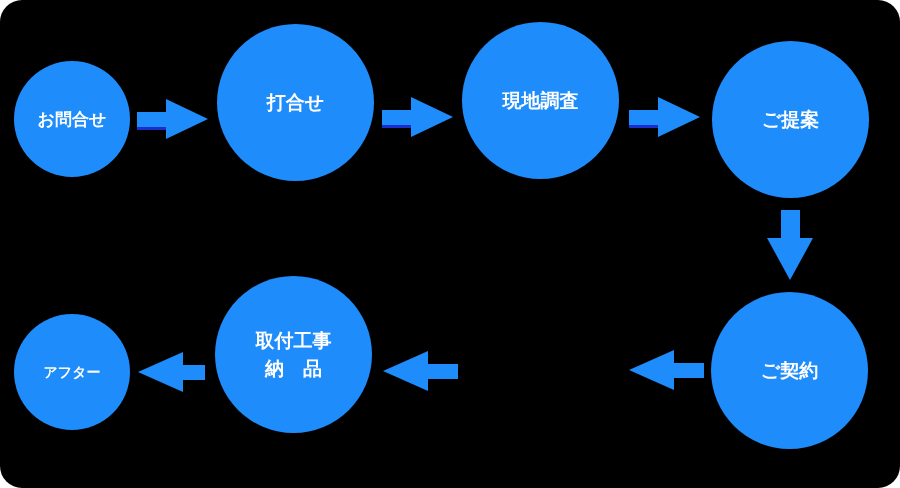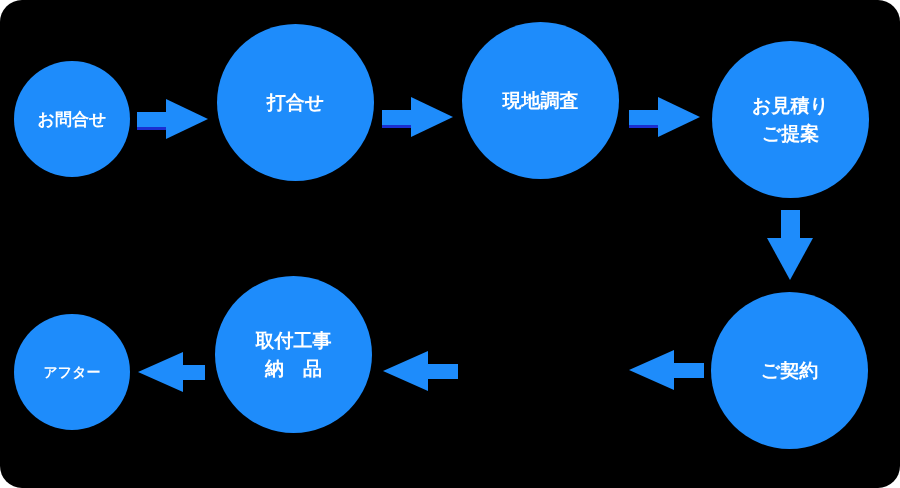--- a/index.html
+++ b/index.html
@@ -119,21 +119,20 @@
   <div class="circle large" style="left:462px; top:22px;">
     <span class="line">現地調査</span>
   </div>
 
   <div class="arrow right" style="left:629px; top:97px;">
     <div class="stem"></div>
     <div class="head-right"></div>
   </div>
 
   <div class="circle large" style="left:712px; top:41px;">
-    <span class="line">お見積り</span>
     <span class="line">ご提案</span>
   </div>
 
   <div class="arrow down" style="left:767px; top:210px;">
     <div class="stem"></div>
     <div class="head-down"></div>
   </div>
 
   <div class="circle large" style="left:711px; top:292px;justify-content:center;">
     <span class="line">ご契約</span>

